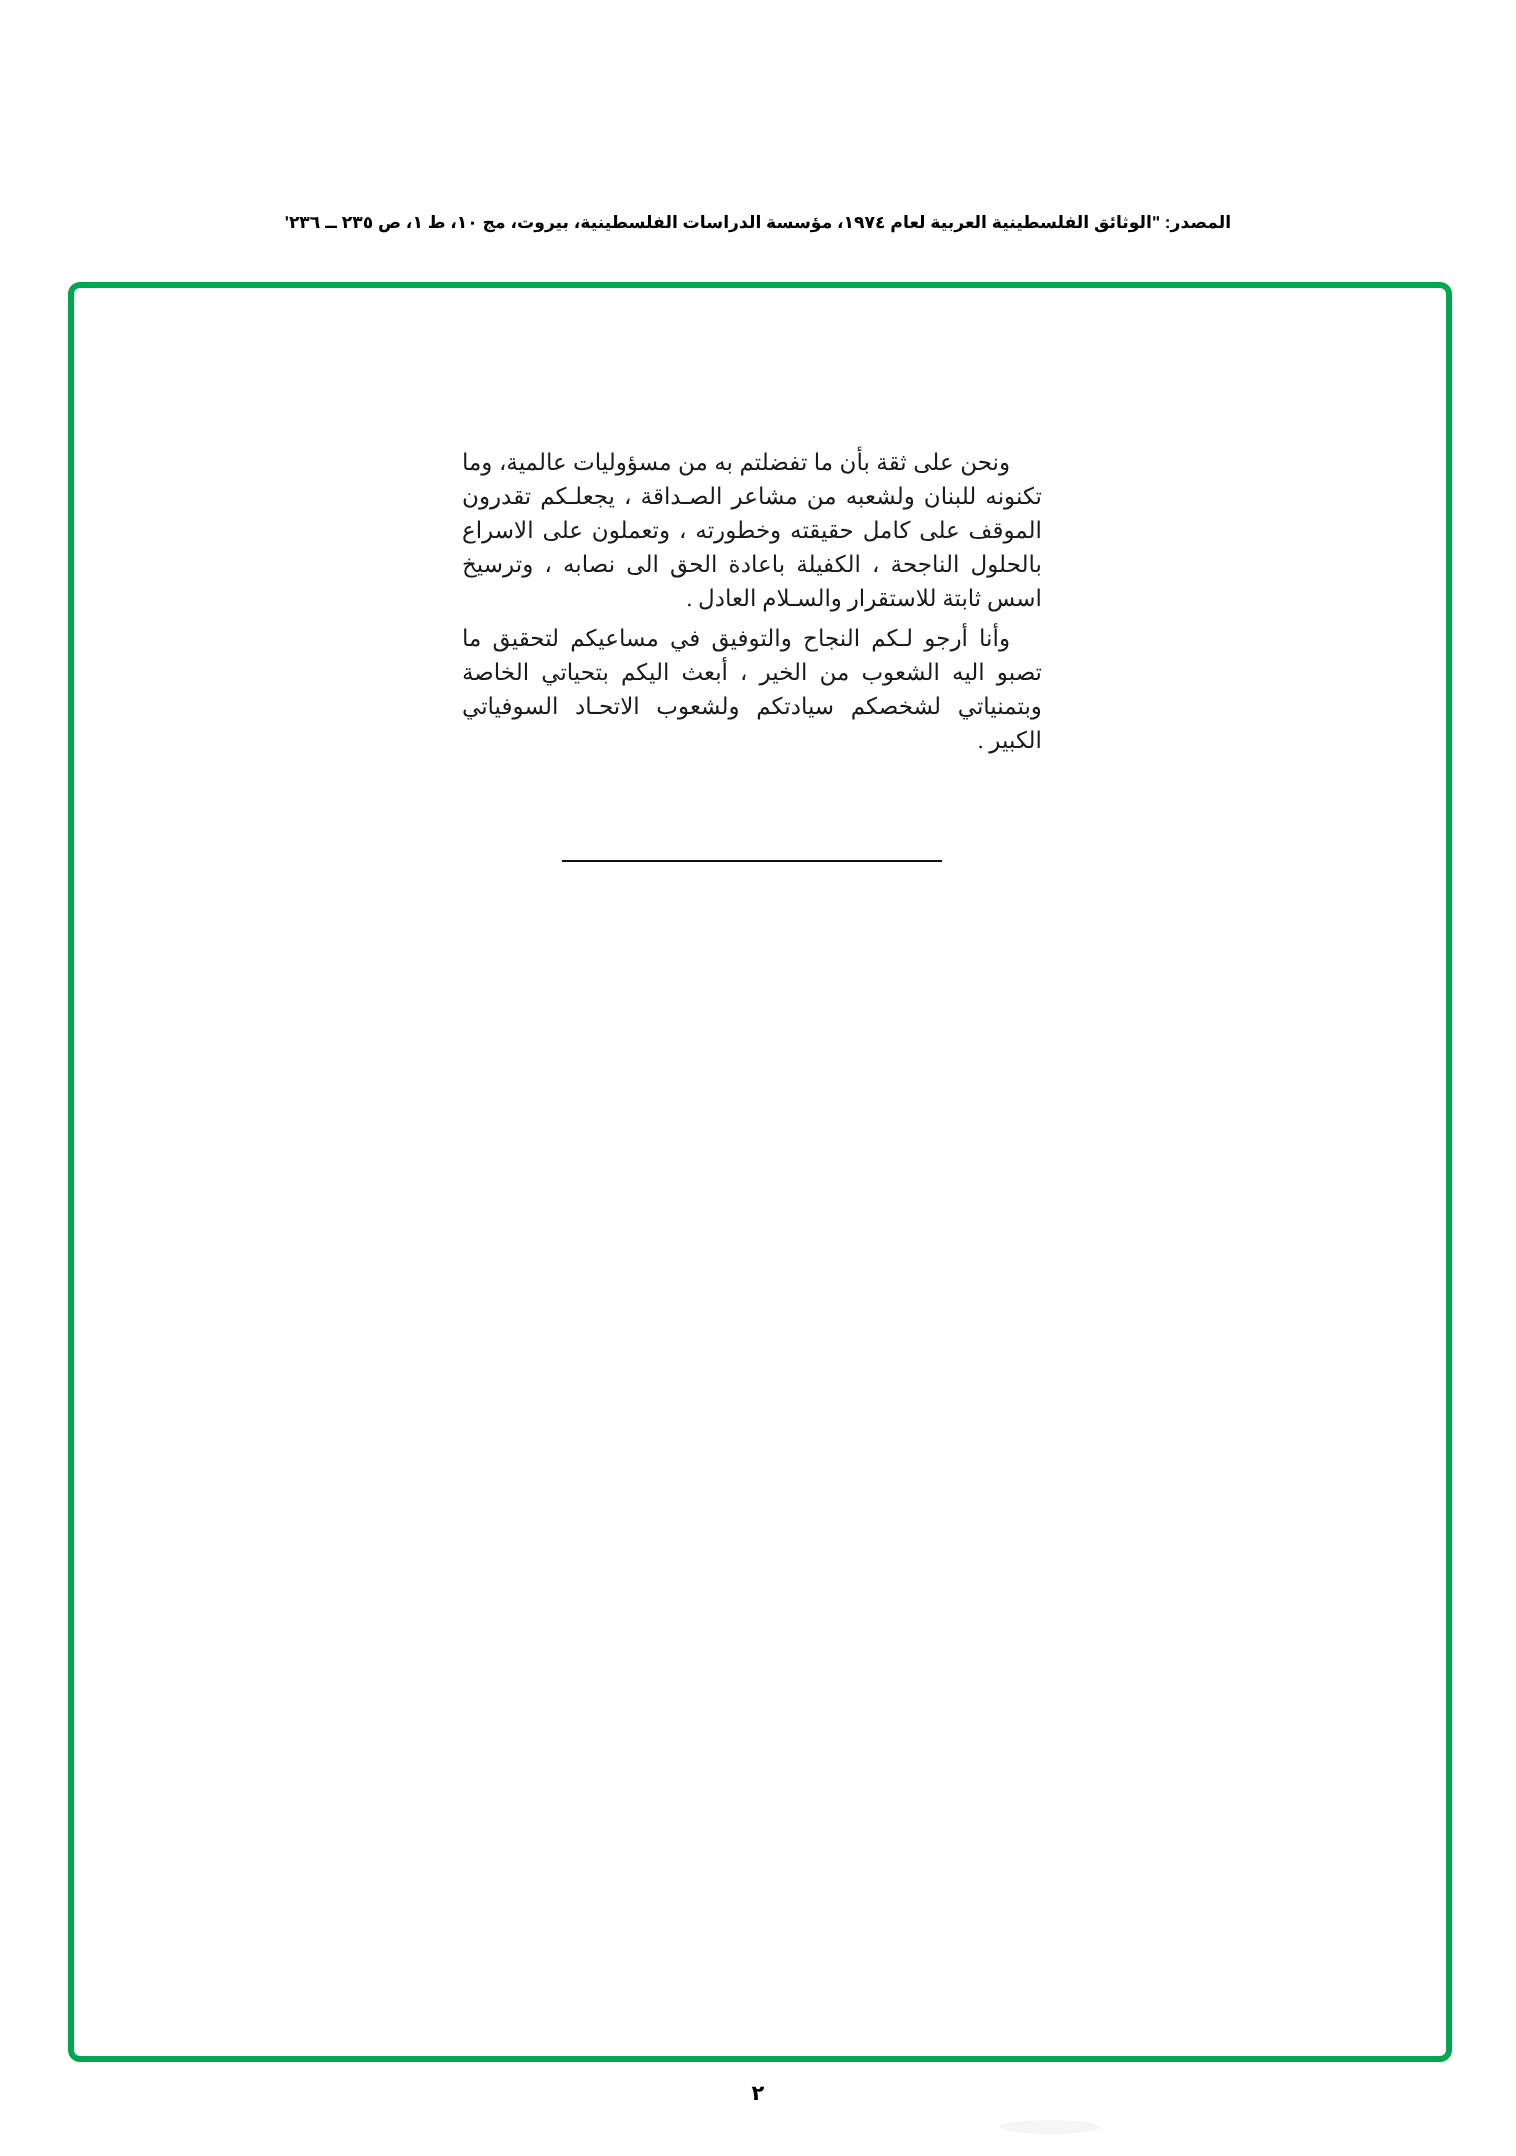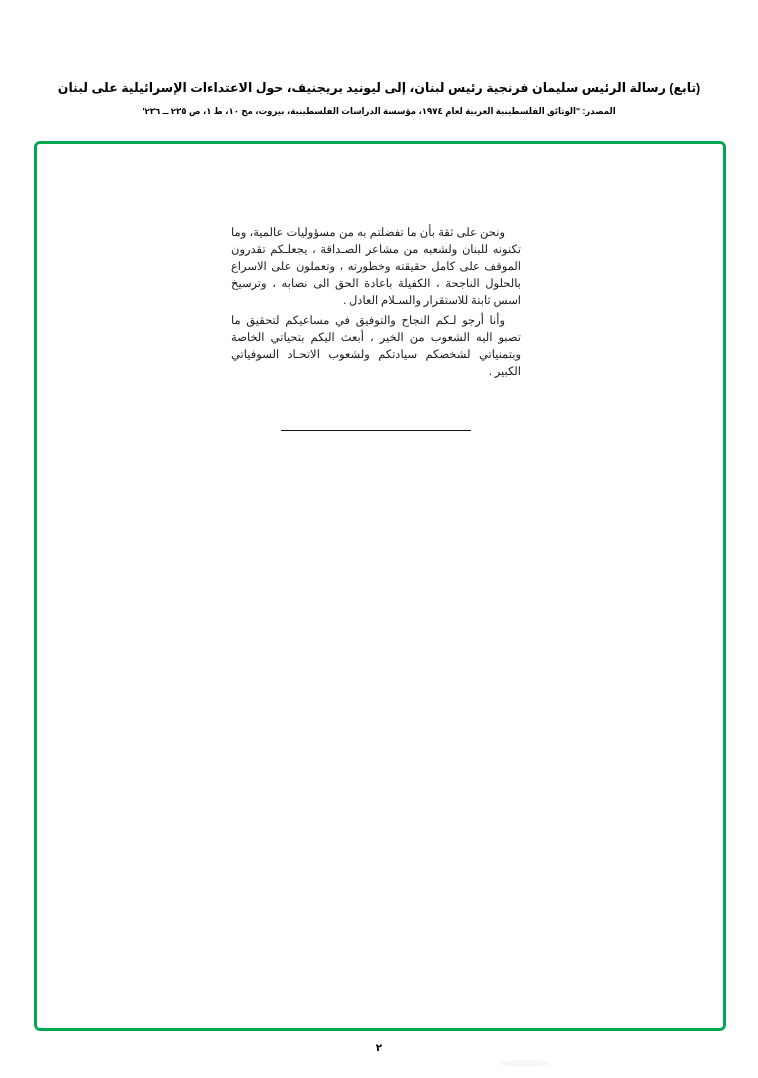--- a/index.html
+++ b/index.html
@@ -111,21 +111,20 @@
     height: 7px;
     background: rgba(0,0,0,0.035);
     border-radius: 50%;
   }
 </style>
 </head>
 <body>
 
 <div class="page">
 
-  <div class="doc-title">(تابع) رسالة الرئيس سليمان فرنجية رئيس لبنان، إلى ليونيد بريجنيف، حول الاعتداءات الإسرائيلية على لبنان</div>
 
   <div class="doc-source">المصدر: "الوثائق الفلسطينية العربية لعام ١٩٧٤، مؤسسة الدراسات الفلسطينية، بيروت، مج ١٠، ط ١، ص ٢٣٥ ــ ٢٣٦'</div>
 
   <div class="scan-frame">
     <div class="scan-body">
 
       <div class="para para-2"><span class="indent"></span><span>وأنا أرجو لـكم النجاح والتوفيق في مساعيكم لتحقيق ما تصبو اليه الشعوب من الخير ، أبعث اليكم بتحياتي الخاصة وبتمنياتي لشخصكم سيادتكم ولشعوب الاتحـاد السوفياتي الكبير .</span></div>
 
       <div class="para para-1"><span class="indent"></span><span>ونحن على ثقة بأن ما تفضلتم به من مسؤوليات عالمية، وما تكنونه للبنان ولشعبه من مشاعر الصـداقة ، يجعلـكم تقدرون الموقف على كامل حقيقته وخطورته ، وتعملون على الاسراع بالحلول الناجحة ، الكفيلة باعادة الحق الى نصابه ، وترسيخ اسس ثابتة للاستقرار والسـلام العادل .</span></div>
 

